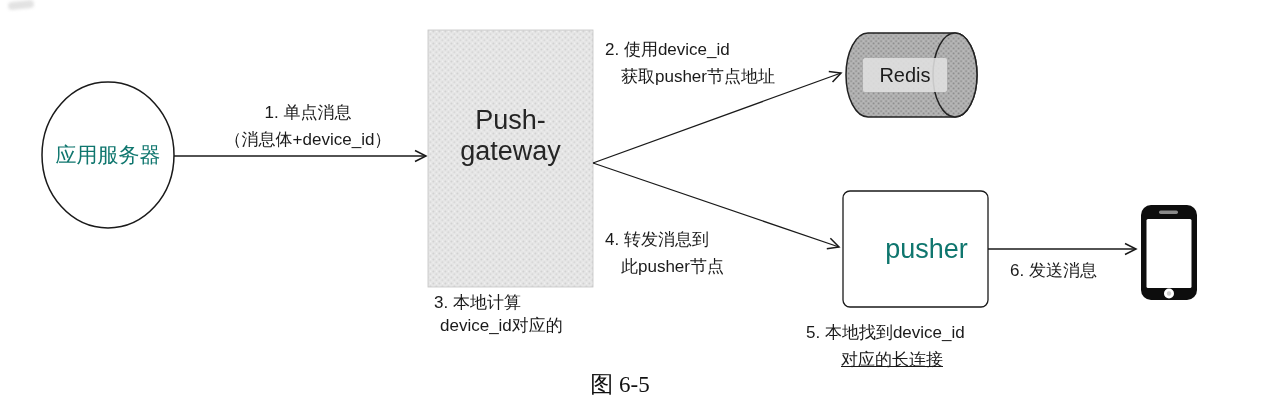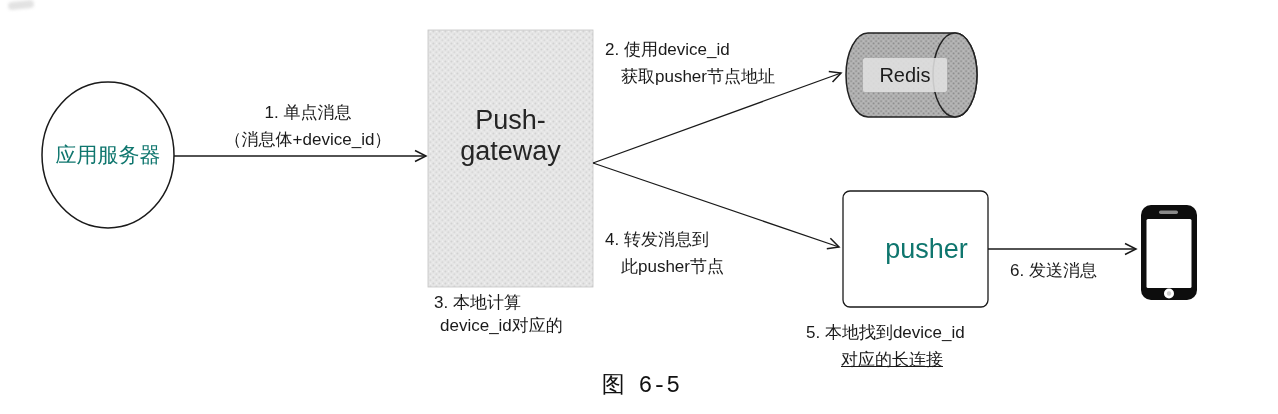--- a/index.html
+++ b/index.html
@@ -52,22 +52,22 @@
   }
   #step1-label { left: 198px;  top: 99px;  width: 220px; text-align: center; line-height: 27px; }
   #step2-label { left: 605px;  top: 36px;  line-height: 27px; }
   #step3-label { left: 434px;  top: 291px; line-height: 23px; }
   #step4-label { left: 605px;  top: 226px; line-height: 27px; }
   #step5-label { left: 794px;  top: 319px; line-height: 27px; margin-left: 12px; }
   #step6-label { left: 1010px; top: 222px; margin-top: 36px; }
   #figure-caption {
     position: absolute;
     left: 560px; top: 369px; width: 120px;
-    text-align: right;
-    font-family: Liberation Mono, monospace;
+    text-align: center;
+    font-family: Liberation Serif, serif;
     font-size: 23px;
     color: #111111;
     white-space: pre;
   }
   #scan-smudge {
     position: absolute;
     left: 8px; top: 1px;
     width: 26px; height: 8px;
     background: #9a9a9a;
     opacity: 0.28;

